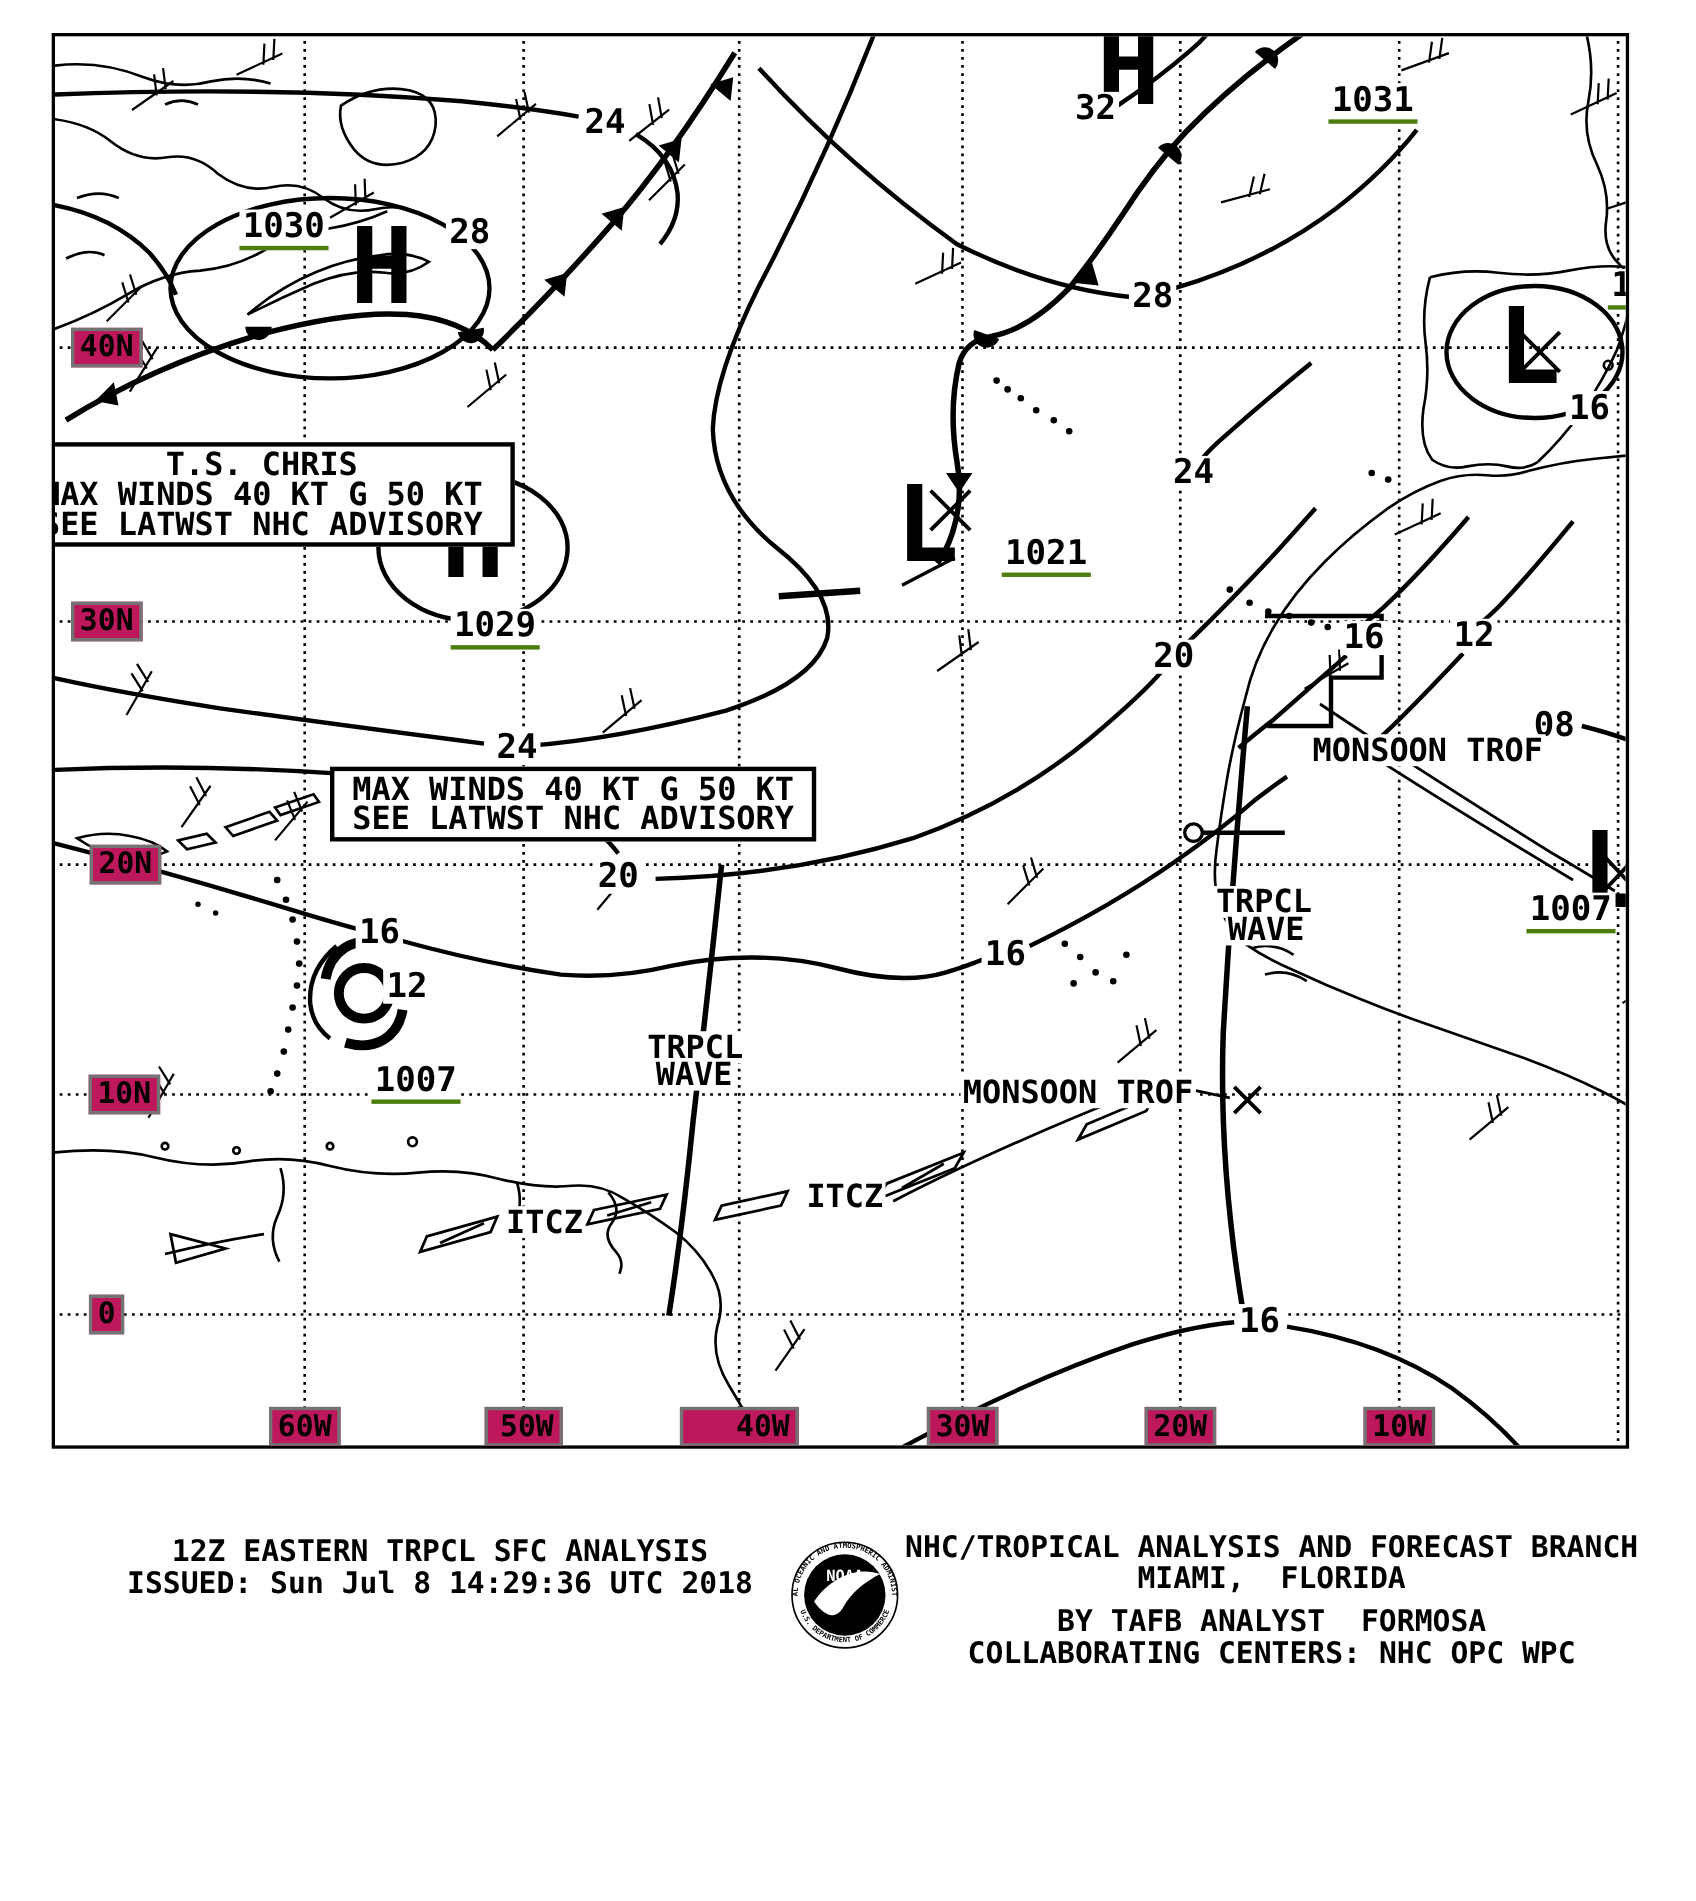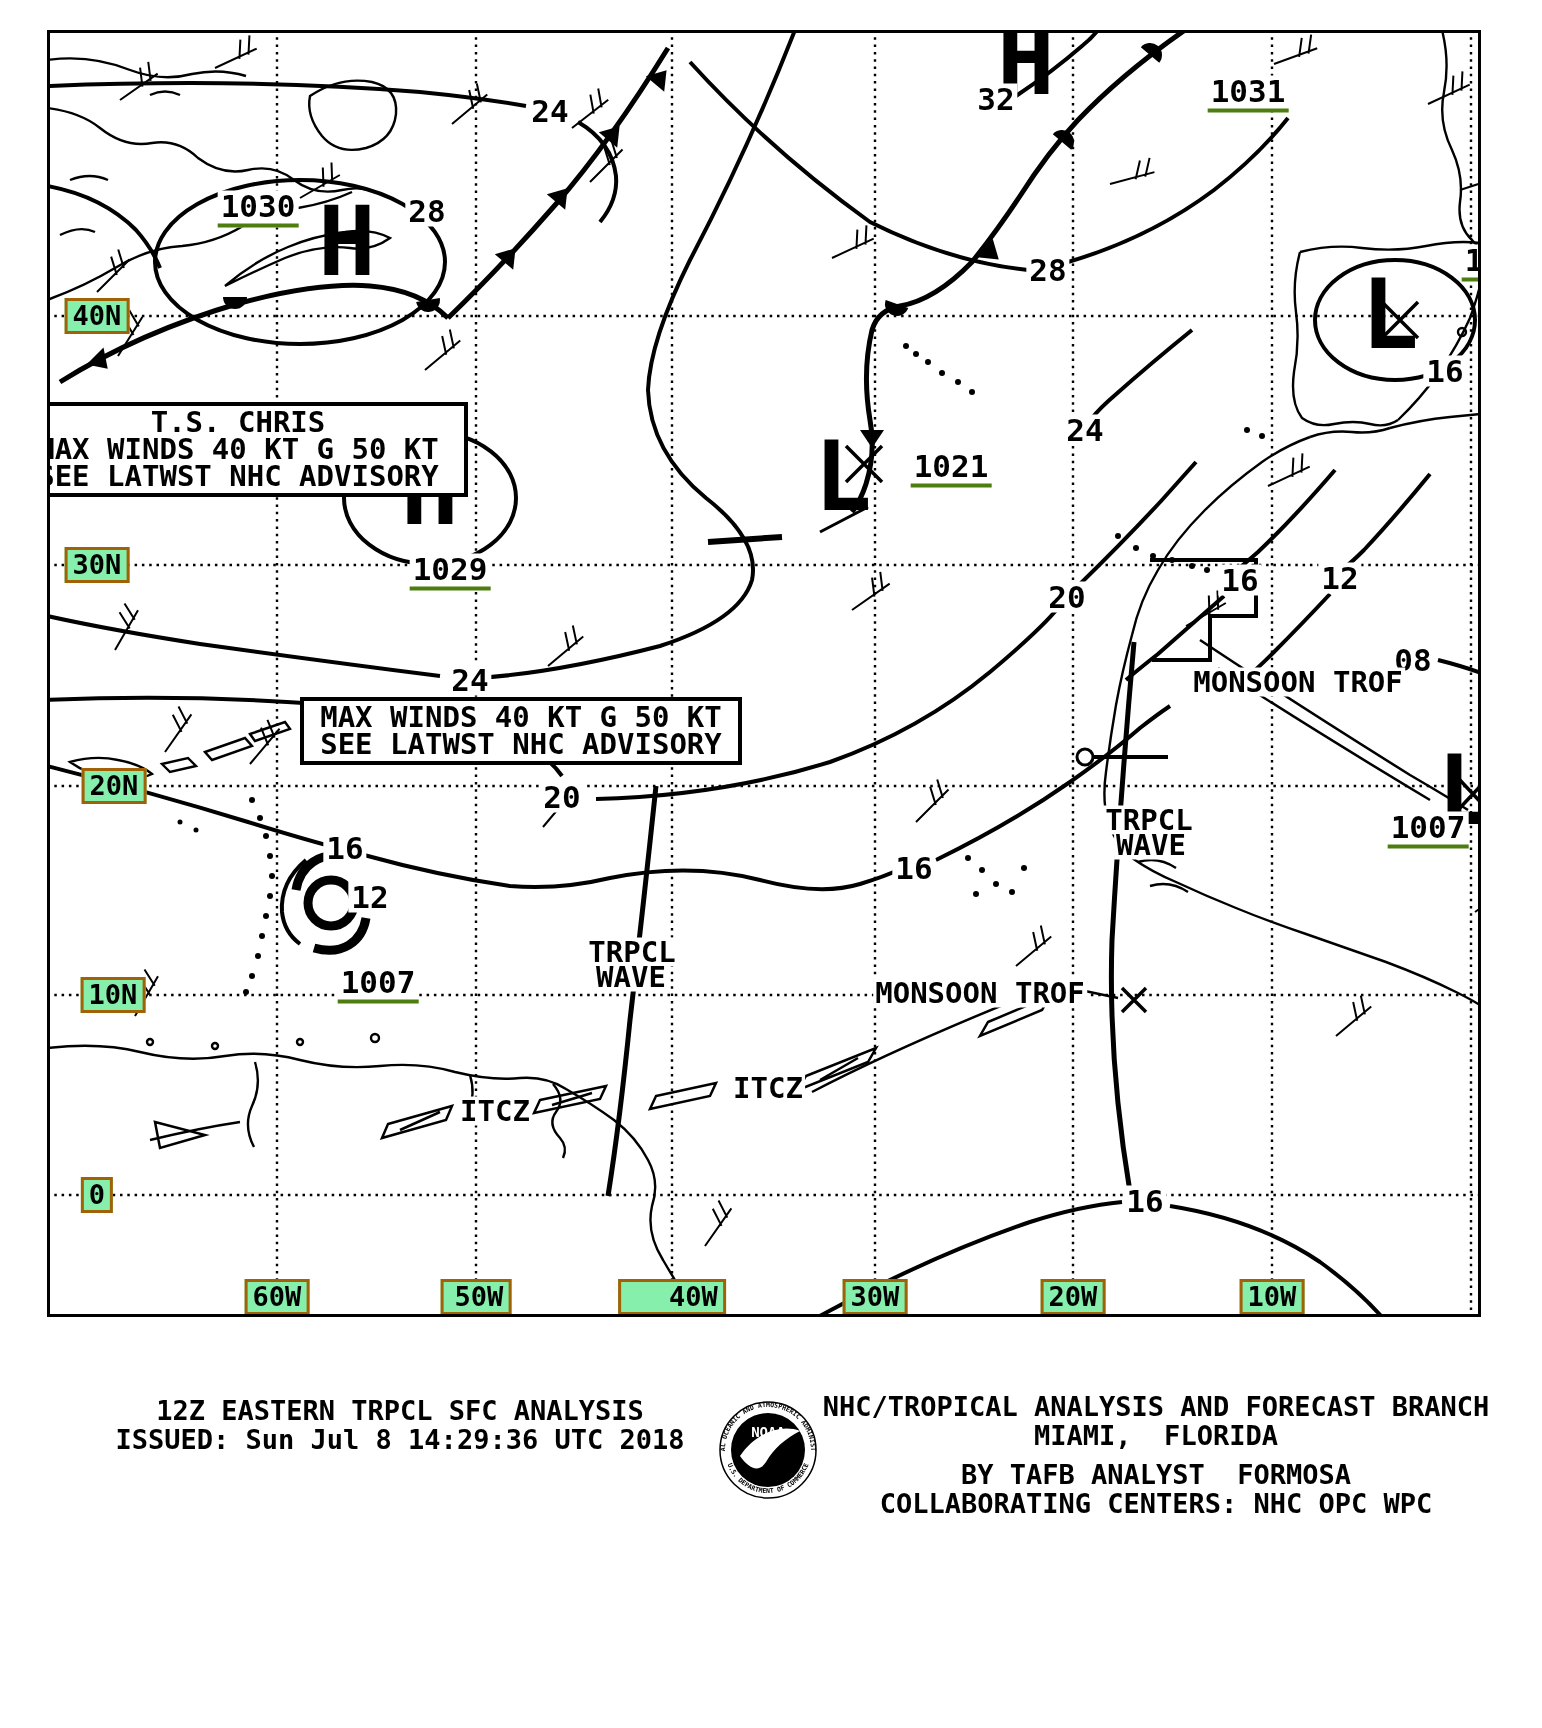--- a/index.html
+++ b/index.html
@@ -7,21 +7,21 @@
        font-family:"DejaVu Sans Mono",monospace;font-weight:bold;color:#000;overflow:hidden}
   #map{position:absolute;left:47px;top:30px;width:1428px;height:1281px;
        border:3px solid #000;overflow:hidden;background:#fff}
   #map svg{display:block;position:absolute;left:0;top:0}
   .lab{position:absolute;transform:translate(-50%,-50%);white-space:pre;line-height:1;z-index:5}
   .l-iso{font-size:31px;background:#fff;padding:0 3px}
   .l-pv{font-size:31px;background:#fff;padding:0 3px 2px 3px;border-bottom:4px solid #4d7c0f}
   .l-ann{font-size:29px;background:#fff;padding:0 2px}
   .l-hl{font-size:96px;line-height:.72;background:transparent}
   .latbox,.lonbox{position:absolute;transform:translate(-50%,-50%);font-size:27px;line-height:30px;
-       background:#86efac;border:3px solid #a16207;padding:0 5px;z-index:6;white-space:pre}
+       background:#be185d;border:3px solid #737373;padding:0 5px;z-index:6;white-space:pre}
   .sbox{position:absolute;background:#fff;border:4px solid #000;text-align:center;
        font-size:29px;line-height:27px;padding:3px 0;z-index:7}
   .sbox div{white-space:pre}
   .fline{white-space:pre;font-size:27px;line-height:29px;text-align:center}
   #f-left{position:absolute;left:80px;top:1396px;width:640px}
   #f-right1{position:absolute;left:788px;top:1392px;width:736px}
   #f-right2{position:absolute;left:788px;top:1460px;width:736px}
   #noaa{position:absolute;left:716px;top:1398px}
 </style>
 </head>
@@ -253,21 +253,21 @@
     <div class="lonbox" style="left: 1222px; top: 1264px;">10W</div>
     <div class="lab l-pv" style="left: 208px; top: 176px;">1030</div>
     <div class="lab l-hl" style="left: 297px; top: 210px;">H</div>
     <div class="lab l-iso" style="left: 377px; top: 178px;">28</div>
     <div class="lab l-iso" style="left: 500px; top: 78px;">24</div>
     <div class="lab l-hl" style="left: 976px; top: 29px;">H</div>
     <div class="lab l-iso" style="left: 946px; top: 66px;">32</div>
     <div class="lab l-pv" style="left: 1198px; top: 61px;">1031</div>
     <div class="lab l-iso" style="left: 998px; top: 237px;">28</div>
     <div class="lab l-hl" style="left: 793px; top: 445px;">L</div>
-    <div class="lab l-pv" style="left: 901px; top: 436px;">1021</div>
+    <div class="lab l-pv" style="left: 901px; top: 473px;">1021</div>
     <div class="lab l-hl" style="left: 380px; top: 459px;">H</div>
     <div class="lab l-pv" style="left: 400px; top: 539px;">1029</div>
     <div class="lab l-hl" style="left: 1340px; top: 283px;">L</div>
     <div class="lab l-iso" style="left: 1395px; top: 338px;">16</div>
     <div class="lab l-pv" style="left: 1424px; top: 230px;">1</div>
     <div class="lab l-iso" style="left: 1035px; top: 397px;">24</div>
     <div class="lab l-iso" style="left: 420px; top: 647px;">24</div>
     <div class="lab l-iso" style="left: 512px; top: 764px;">20</div>
     <div class="lab l-iso" style="left: 1017px; top: 564px;">20</div>
     <div class="lab l-iso" style="left: 1190px; top: 547px;">16</div>

